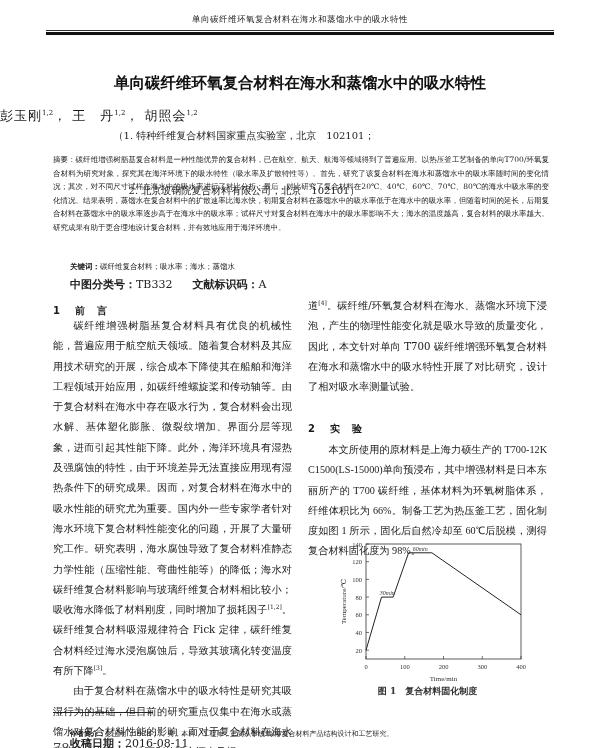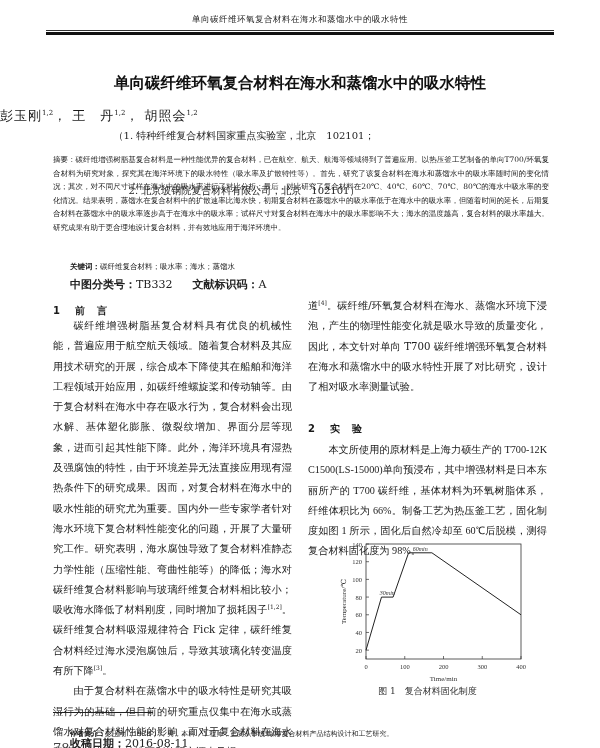--- a/index.html
+++ b/index.html
@@ -28,21 +28,21 @@
   .col-right { top: 296px; left: 308px; width: 239px; }
   .sec-head { position: absolute; font-family: "DejaVu Sans", "Liberation Sans", sans-serif; font-weight: bold; font-size: 10px; }
   .sec1 { top: 304px; left: 53px; }
   .sec2 { top: 422px; left: 308px; }
   .sec-head .num { display: inline-block; width: 22px; }
   .sec-head .t2 { margin-left: 12px; }
   .indent { text-indent: 2em; }
   .col p { margin: 0; }
   .col sup { font-size: 6px; vertical-align: super; line-height: 0; }
   .chart-wrap { position: absolute; top: 536px; left: 308px; width: 250px; height: 170px; text-align: center; }
-  .fig-caption { position: absolute; top: 685px; left: 308px; width: 239px; text-align: center; font-size: 9px; color: #333; }
+  .fig-caption { position: absolute; top: 685px; left: 308px; width: 239px; text-align: center; font-size: 9px; color: #333; font-weight: bold; }
   .foot-rule { position: absolute; top: 712px; left: 53px; width: 100px; height: 1px; background: #222; }
   .foot1 { position: absolute; top: 736px; left: 70px; font-size: 11px; color: #222; }
   .foot2 { position: absolute; top: 729px; left: 70px; font-size: 7px; color: #222; }
   .foot1 .lbl, .foot2 .lbl { font-family: "DejaVu Sans", "Liberation Sans", sans-serif; font-weight: bold; }
   .page-num { position: absolute; top: 741px; left: 53px; font-size: 13px; color: #444; }
   svg text { font-family: "Liberation Serif", "DejaVu Serif", serif; }
 </style>
 </head>
 <body>
 

